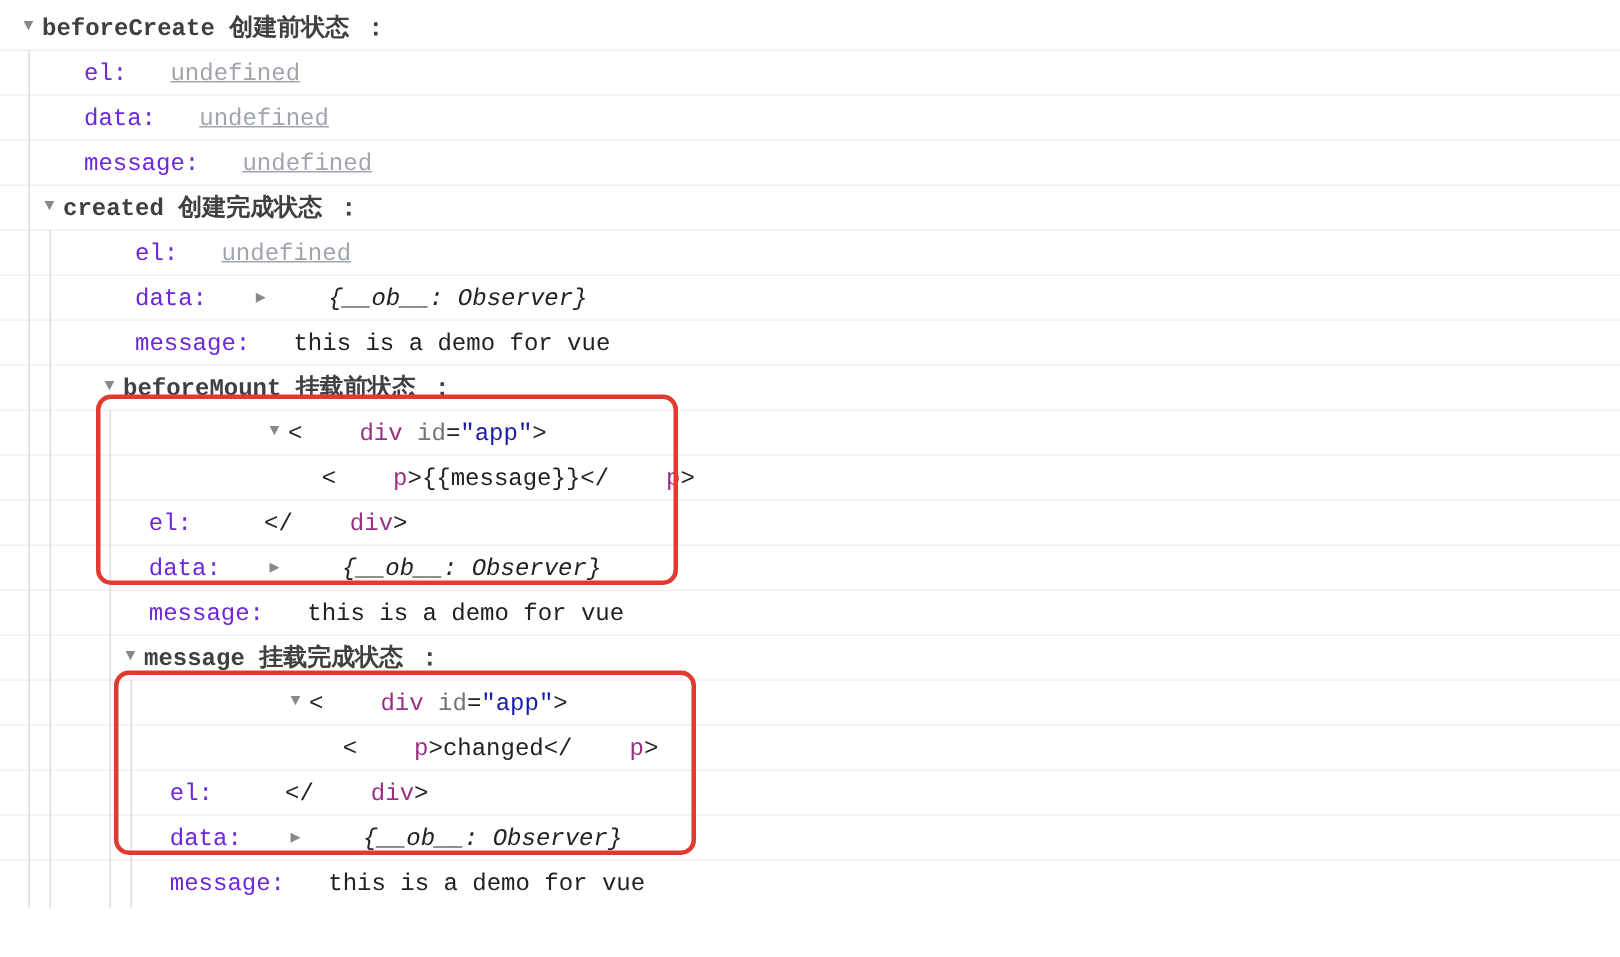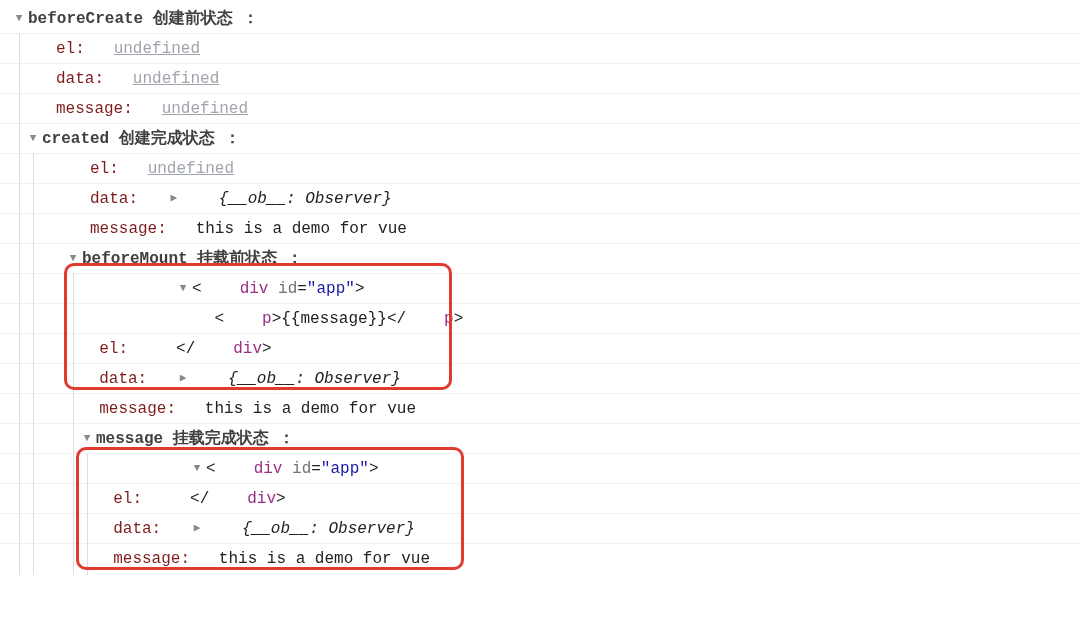--- a/index.html
+++ b/index.html
@@ -51,21 +51,21 @@
   }
   .pad-1 { display:inline-block; width: 30px; }
   .pad-2 { display:inline-block; width: 50px; }
   .pad-3 { display:inline-block; width: 26px; }
 
   .b { font-weight: 700; color: #404040; }
   .grey { color: #a0a5ad; text-decoration: underline; }
   .tag { color: #9a2f86; margin-left: 38px; }
   .attr { color: #737373; }
   .str { color: #1a1aa6; }
-  .label { color: #7f1d1d; }
+  .label { color: #6d28d9; }
 
   .red-box {
     position: absolute;
     border: 3px solid #e13a2e;
     border-radius: 10px;
     pointer-events: none;
   }
   .box1 { left: 64px; top: 263px; width: 388px; height: 127px; }
   .box2 { left: 76px; top: 447px; width: 388px; height: 123px; }
 
@@ -222,20 +222,29 @@
     <span>          </span>
     <span class="disclosure">▼</span>
     <span>&lt;<span class="tag">div</span> <span class="attr">id</span>=<span class="str">"app"</span>&gt;</span>
   </div>
   <div class="row">
     <span class="vline"></span>
     <span class="vline"></span>
     <span class="pad-3"></span>
     <span class="vline"></span>
     <span class="vline"></span>
+    <span>              </span>
+    <span>&lt;<span class="tag">p</span>&gt;<span>changed</span>&lt;/<span class="tag">p</span>&gt;</span>
+  </div>
+  <div class="row">
+    <span class="vline"></span>
+    <span class="vline"></span>
+    <span class="pad-3"></span>
+    <span class="vline"></span>
+    <span class="vline"></span>
     <span>  </span>
     <span class="label">el:</span>
     <span>     </span>
     <span>&lt;/<span class="tag">div</span>&gt;</span>
   </div>
   <div class="row">
     <span class="vline"></span>
     <span class="vline"></span>
     <span class="pad-3"></span>
     <span class="vline"></span>

